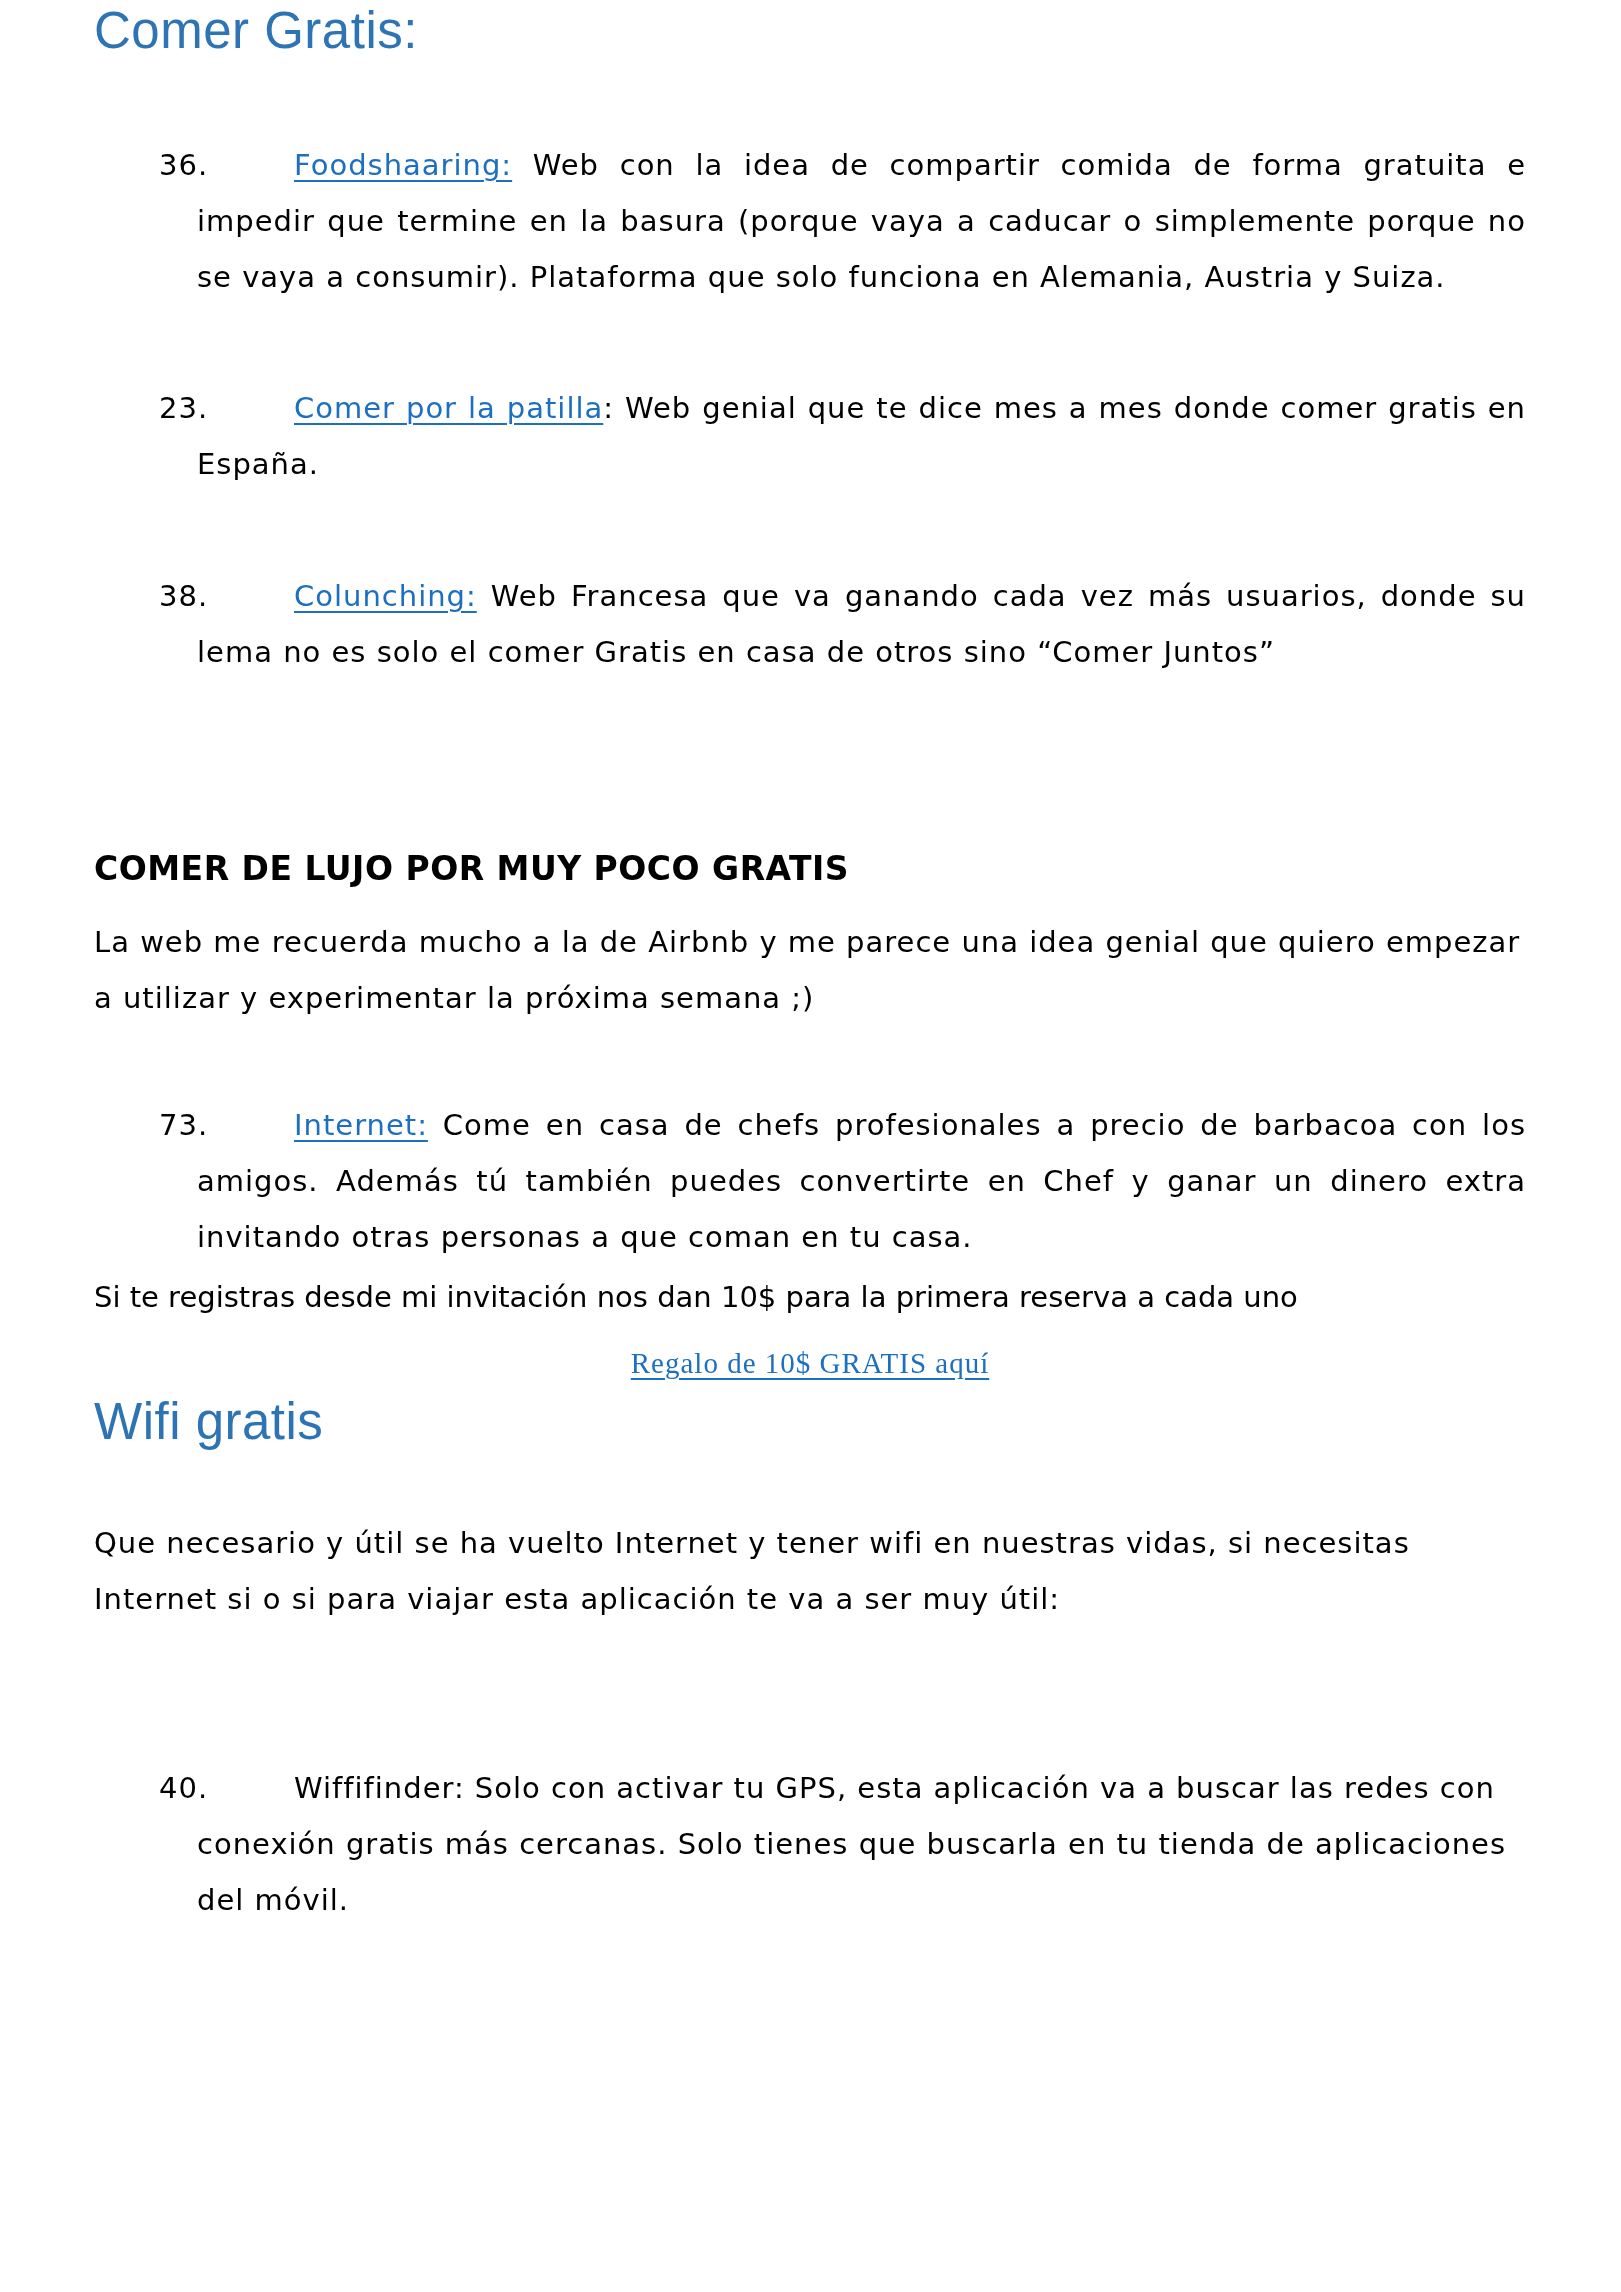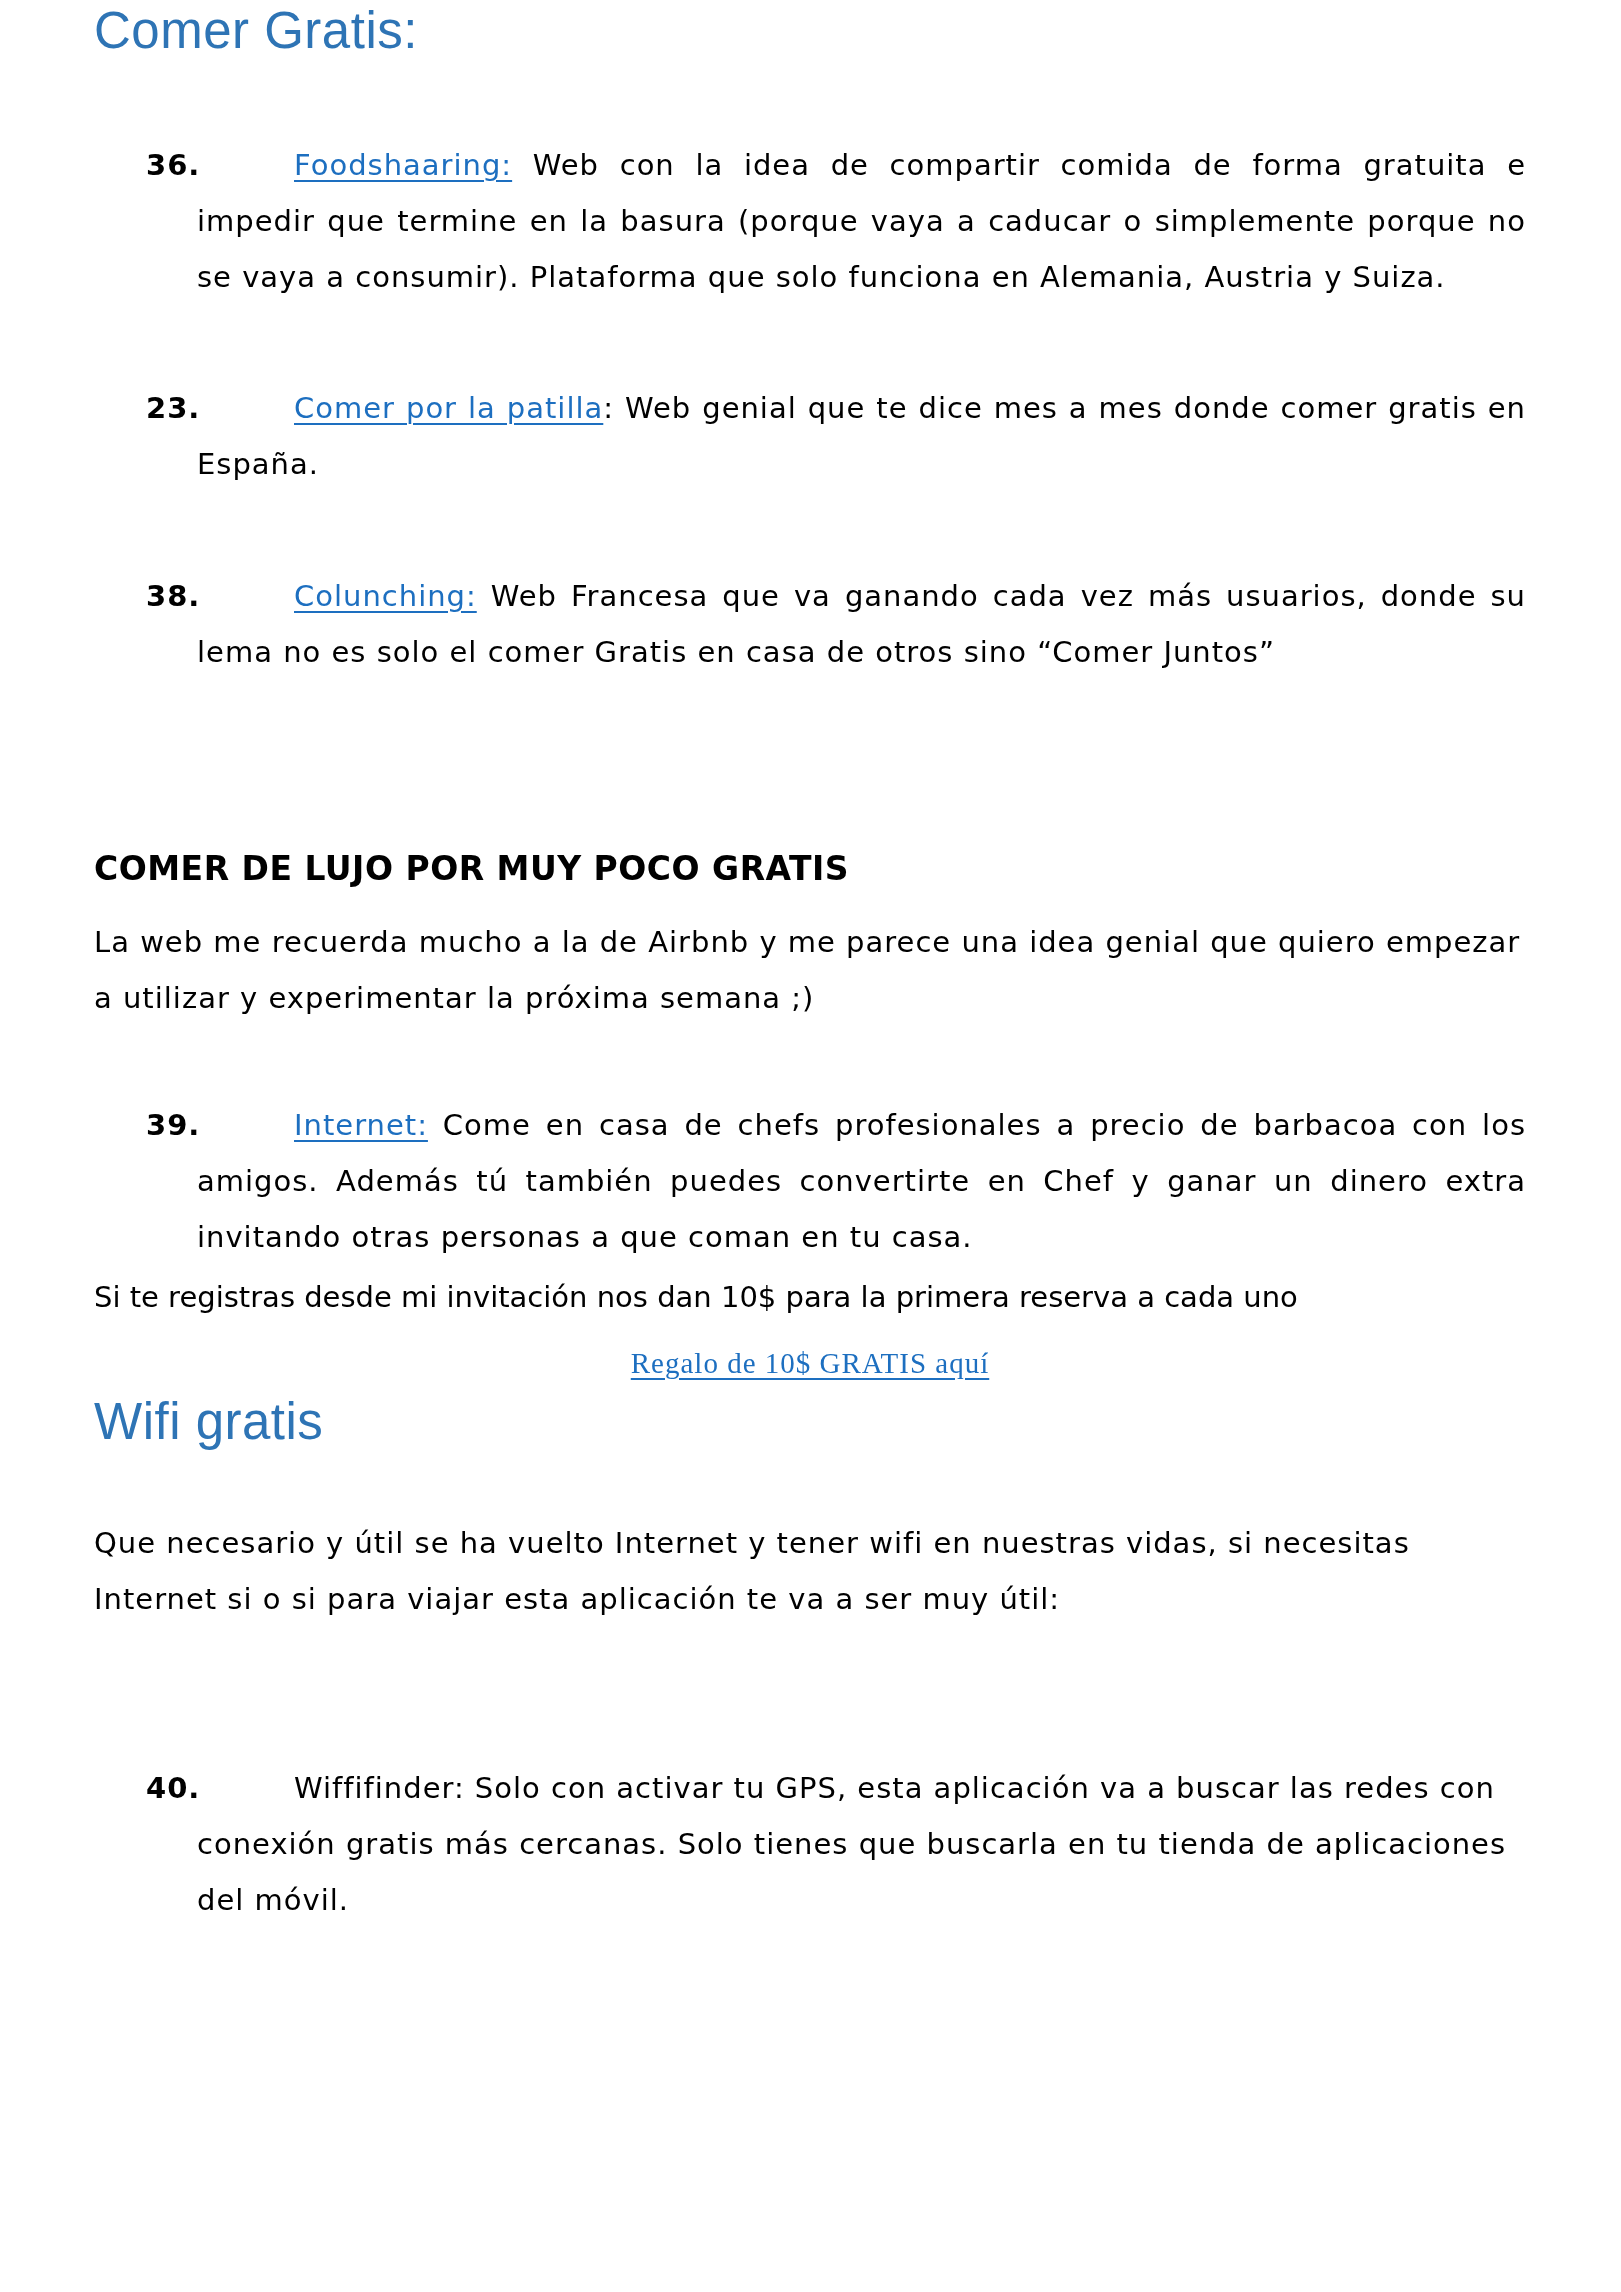--- a/index.html
+++ b/index.html
@@ -49,24 +49,24 @@
   .mt-wifi-intro { margin-top: 63px; }
 
   .list-item {
     position: relative;
     padding-left: 103px;
     text-indent: 97px;
     margin: 0;
   }
   .list-item .num {
     position: absolute;
-    left: 52px;
+    left: 65px;
     top: 0;
     text-indent: 0;
-    font-weight: 700;
+    font-weight: 400;
   }
   .justify { text-align: justify; }
   .left    { text-align: left; }
 
   .mt-i36 { margin-top: 76px; }
   .mt-i37 { margin-top: 19.6px; }
   .mt-i38 { margin-top: 76px; }
   .mt-i39 { margin-top: 71px; }
   .mt-i40 { margin-top: 133px; }
 
@@ -108,21 +108,21 @@
   <div class="list-item body-text justify lines-3 mt-i38">
     <span class="num">38.</span>
     <span class="item-body"><a href="#" class="doc-link">Colunching:</a><span> Web Francesa que va ganando cada vez más usuarios, donde su lema no es solo el comer Gratis en casa de otros sino “Comer Juntos”</span></span>
   </div>
 
   <h2 class="doc-h2">COMER DE LUJO POR MUY POCO GRATIS</h2>
 
   <p class="para body-text left lines-2 mt-intro">La web me recuerda mucho a la de Airbnb y me parece una idea genial que quiero empezar a utilizar y experimentar la próxima semana ;)</p>
 
   <div class="list-item body-text justify lines-3 mt-i39">
-    <span class="num">39.</span>
+    <span class="num">73.</span>
     <span class="item-body"><a href="#" class="doc-link">Internet:</a><span> Come en casa de chefs profesionales a precio de barbacoa con los amigos. Además tú también puedes convertirte en Chef y ganar un dinero extra invitando  otras personas a que coman en tu casa.</span></span>
   </div>
 
   <p class="para body-text left mt-reg">Si te registras desde mi invitación nos dan 10$ para la primera reserva a cada uno</p>
 
   <div class="gift-row body-text">
     <a href="#" class="doc-link">Regalo de 10$ GRATIS aquí</a>
   </div>
 
   <h1 class="doc-h1 h1-wifi">Wifi gratis</h1>

